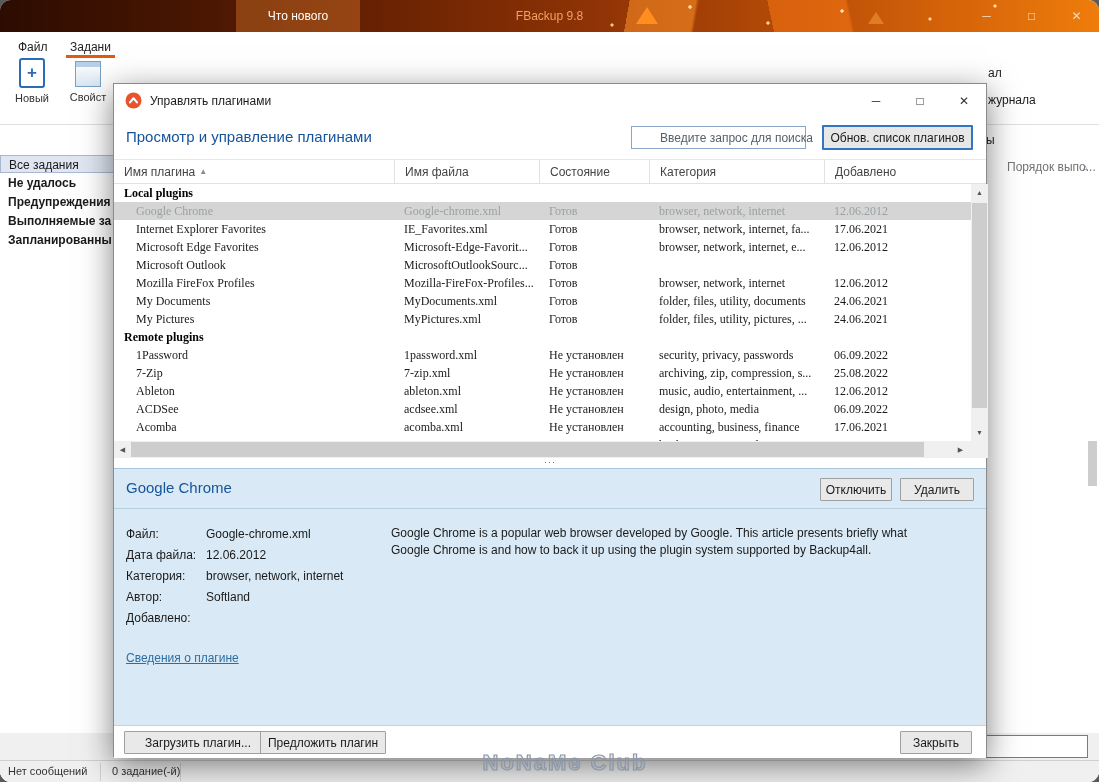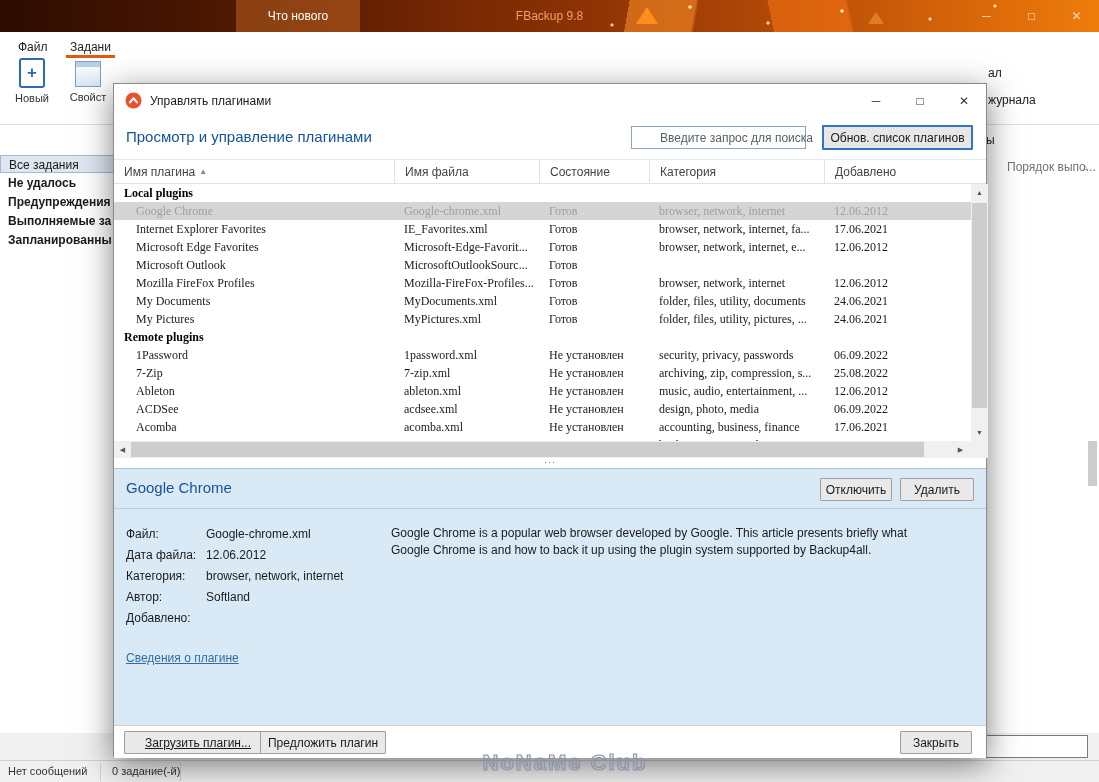--- a/index.html
+++ b/index.html
@@ -1,18 +1,18 @@
 <!DOCTYPE html>
 <html><head>
 <meta charset="utf-8">
 <style>
   * { margin:0; padding:0; box-sizing:border-box; }
   html,body { background:#5a5a5a; }
   body, button, input { font-family:"Liberation Sans", sans-serif; }
-  #app { position:relative; width:1099px; height:782px; background:#f0f0f0; overflow:hidden; font-size:12px; color:#1a1a1a; }
+  #app { position:relative; width:1099px; height:782px; background:#f0f0f0; overflow:hidden; font-size:12px; color:#1a1a1a;border-radius:11px; }
 
   
   .titlebar { position:absolute; left:0; top:0; width:1099px; height:32px;
     background:
       radial-gradient(circle 2px at 690px 7px,  #ffd9a0 0 1.4px, transparent 2px),
       radial-gradient(circle 2px at 768px 23px, #ffd09a 0 1.3px, transparent 2px),
       radial-gradient(circle 2px at 842px 11px, #ffe0ae 0 1.4px, transparent 2px),
       radial-gradient(circle 2px at 930px 19px, #ffd09a 0 1.2px, transparent 2px),
       radial-gradient(circle 2px at 995px 6px,  #ffd9a0 0 1.2px, transparent 2px),
       radial-gradient(circle 2px at 612px 25px, #f9c486 0 1.2px, transparent 2px),
@@ -121,21 +121,21 @@
   .fields { position:absolute; left:12px; top:55px; }
   .field-row { height:21px; line-height:21px; font-size:12px; }
   .flabel { display:inline-block; width:80px; color:#1a1a1a; }
   .fvalue { color:#1a1a1a; }
   .pdesc { position:absolute; left:277px; top:56px; width:557px; font-size:12px; line-height:17px; color:#1a1a1a; }
   .plink { position:absolute; left:12px; top:182px; font-size:12px; color:#2e6da4; text-decoration:underline; cursor:pointer; }
 
   
   .dlg-footer { position:absolute; left:0; top:641px; width:872px; height:33px; background:#fff; border-top:1px solid #d0d0d0; }
   .foot-btn { position:absolute; top:5px; height:23px; }
-  .foot-btn.download { left:10px; width:148px;text-decoration:underline; }
+  .foot-btn.download { left:10px; width:148px; }
   .foot-btn.suggest { left:146px; width:126px; }
   .foot-btn.close { left:786px; width:72px; }
 </style>
 </head>
 <body>
 
 <div id="app">
 
   <div class="titlebar">
     <div class="tri-deco"></div>

